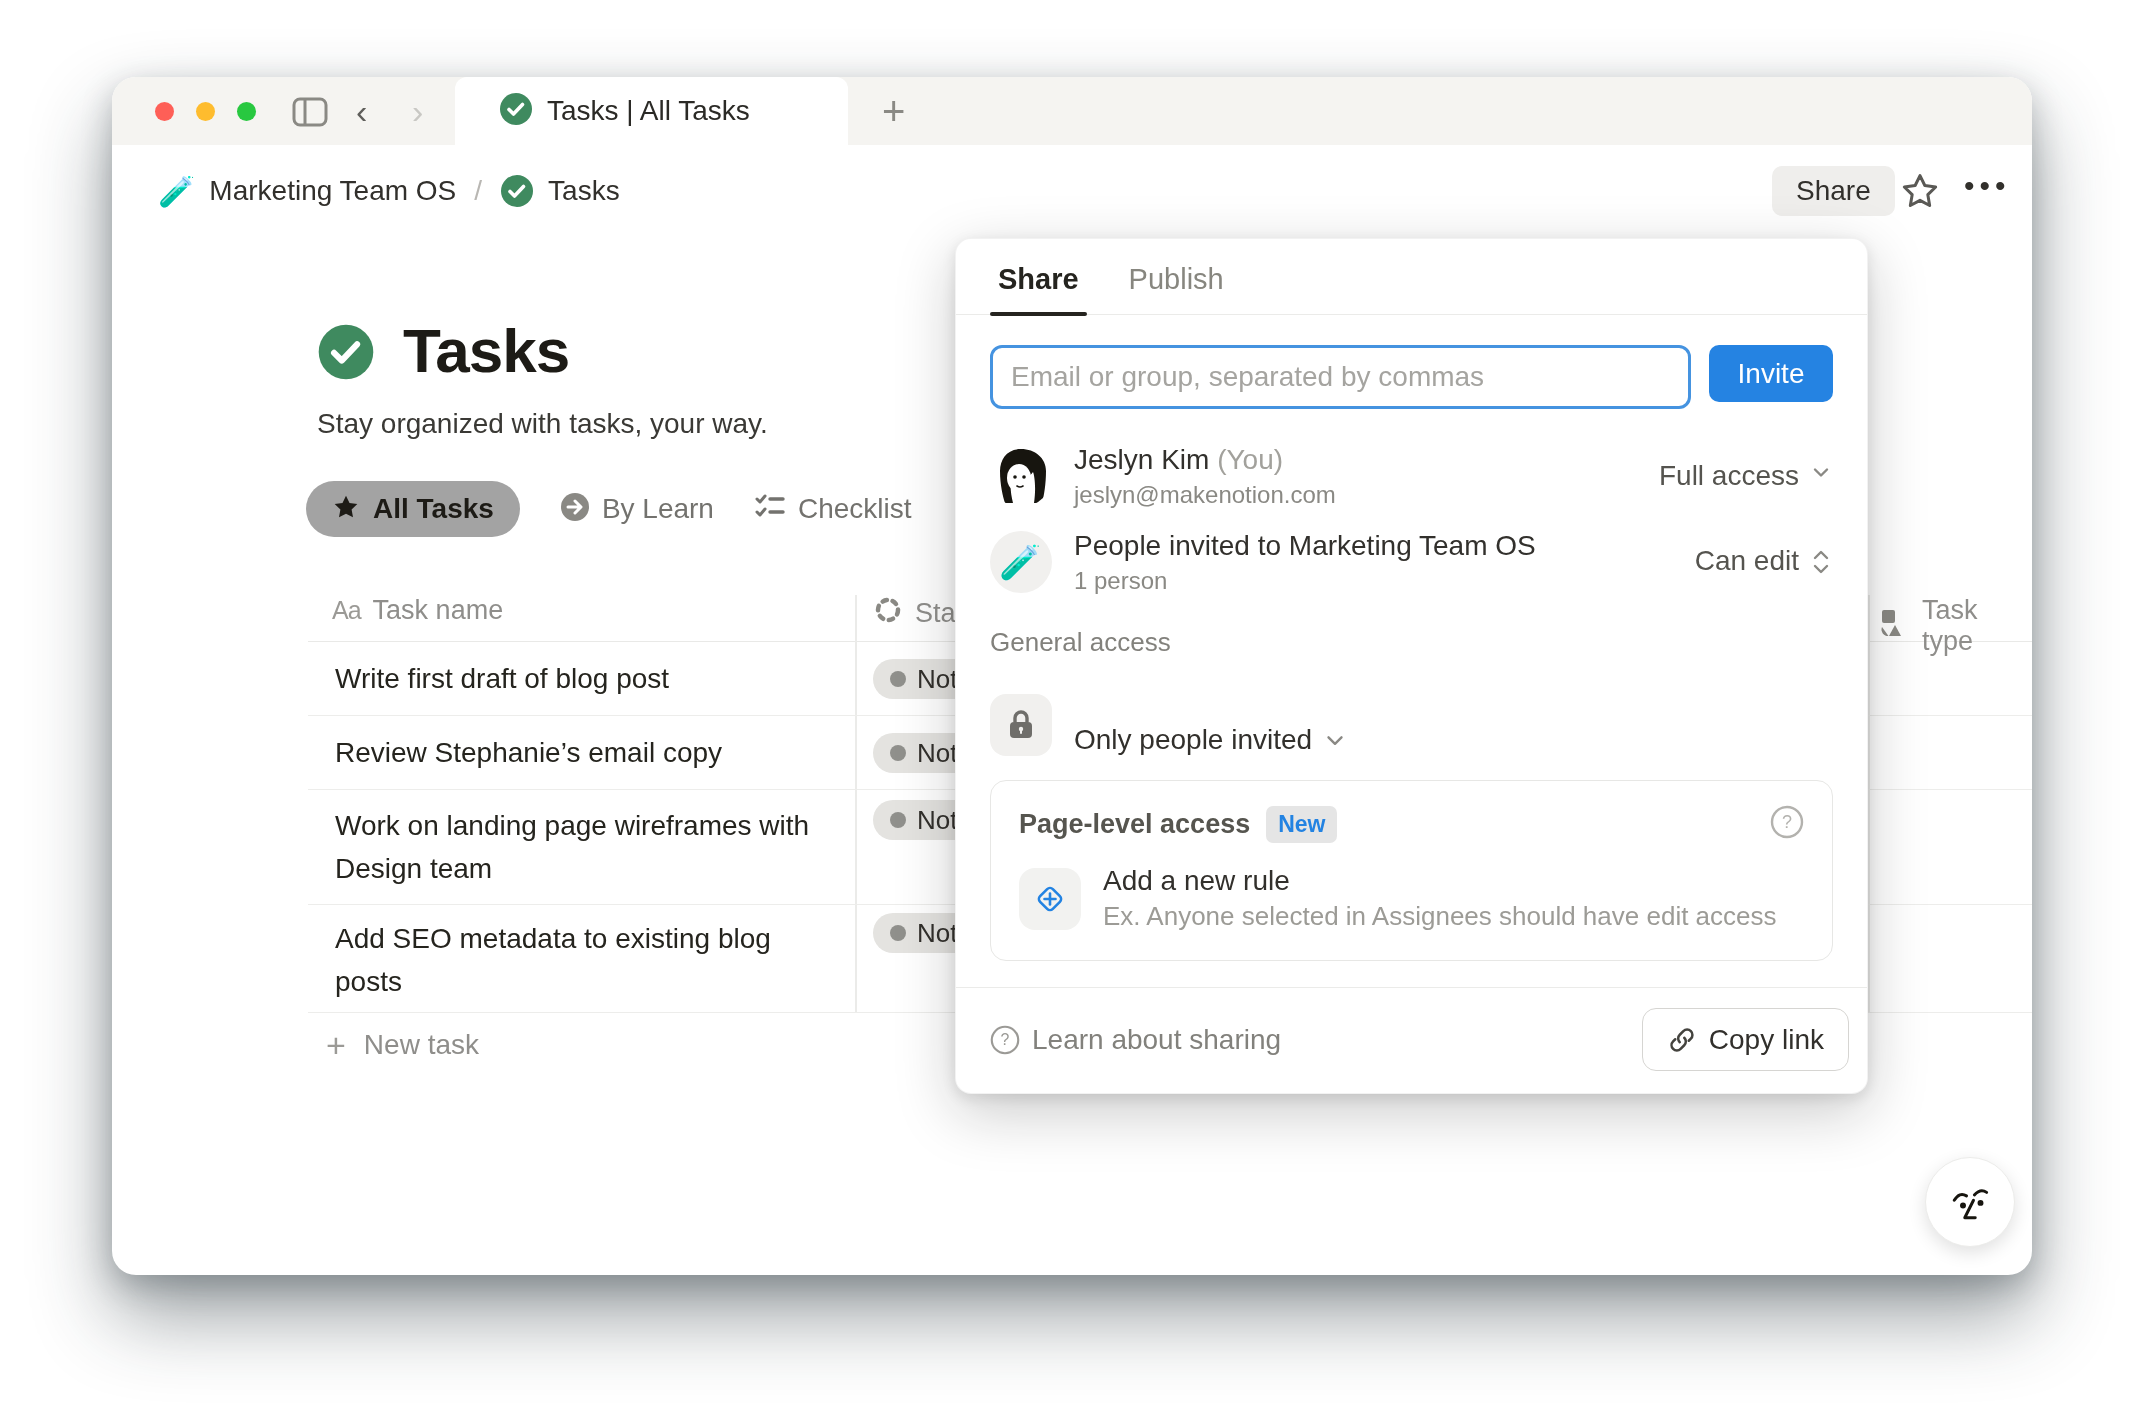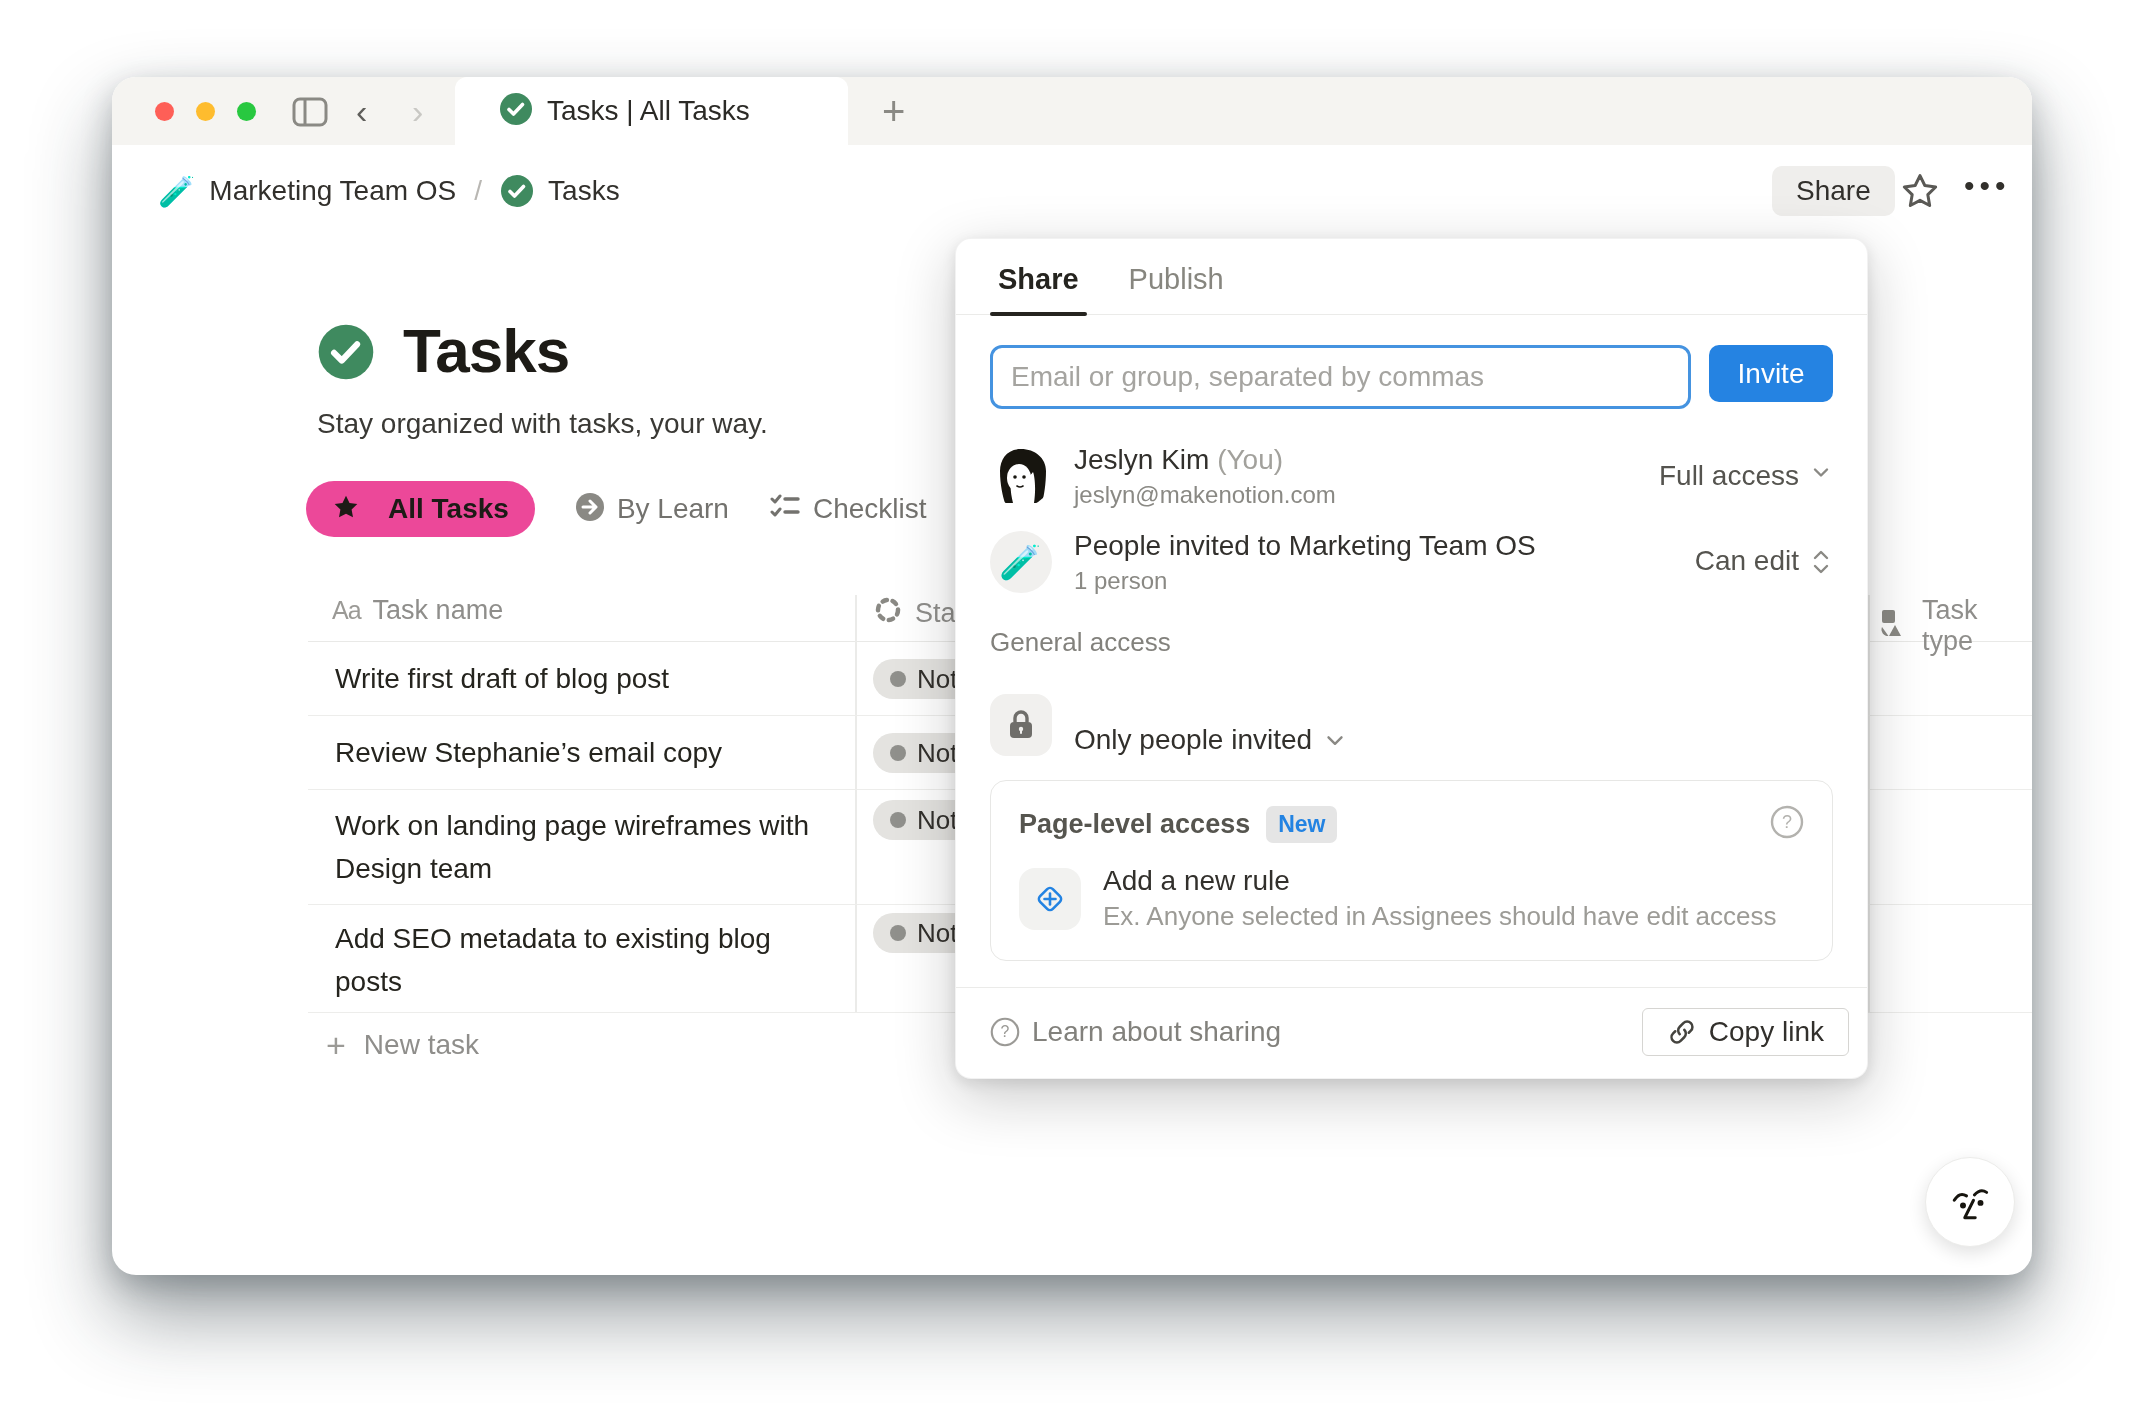--- a/index.html
+++ b/index.html
@@ -33,21 +33,21 @@
   .star-btn { position:absolute; left:1788px; top:26px; }
   .more-btn { position:absolute; left:1852px; top:24px; font-size:30px; color:#32302c; letter-spacing:5px; }
 
   
   .page-icon { position:absolute; left:205px; top:246px; }
   .page-title { position:absolute; left:291px; top:238px; font-size:62px; font-weight:700; color:#1d1b16; letter-spacing:-1px; }
   .page-sub { position:absolute; left:205px; top:331px; font-size:28px; color:#3a3935; }
 
   
   .views { position:absolute; left:194px; top:404px; display:flex; align-items:center; gap:40px; }
-  .viewpill { height:56px; border-radius:28px; background:#ec4899; display:flex; align-items:center; gap:28px; padding:0 26px; }
+  .viewpill { height:56px; border-radius:28px; background:#a3a3a3; display:flex; align-items:center; gap:13px; padding:0 26px; }
   .viewpill .vlabel { font-size:28px; font-weight:700; color:#1d1b16; }
   .view { display:flex; align-items:center; gap:12px; }
   .view .vlabel { font-size:28px; color:#73726e; }
 
   
   .thead { position:absolute; left:196px; top:518px; width:1724px; height:47px; border-bottom:1.5px solid #e9e9e7; }
   .th { position:absolute; top:0; display:flex; align-items:center; gap:12px; font-size:27px; color:#8f8e8b; }
   .th-name { left:24px; } .th-status { left:565px; } .th-type { left:1572px; }
   .aa { font-size:25px; color:#9b9a96; letter-spacing:-1px; }
   .vline { position:absolute; top:518px; width:1.5px; height:418px; background:#ebebe9; }
@@ -89,22 +89,22 @@
   .pla-box { margin-top:24px; border:1.5px solid #e7e7e5; border-radius:16px; padding:24px 28px 28px; }
   .pla-head { display:flex; align-items:center; }
   .pla-title { font-size:27px; font-weight:600; color:#56554f; }
   .badge-new { margin-left:16px; background:#e5e5e5; color:#2383e2; font-size:23px; font-weight:600; padding:5px 12px; border-radius:7px; }
   .pla-help { margin-left:auto; }
   .rule-row { margin-top:22px; display:flex; align-items:center; gap:22px; }
   .rule-title { font-size:28px; color:#32302c; }
   .rule-hint { font-size:26px; color:#9c9b96; margin-top:4px; }
   .dlg-footer { margin-top:26px; border-top:1.5px solid #ebebe9; padding:20px 18px 22px 34px; display:flex; align-items:center; }
   .learn { display:flex; align-items:center; gap:12px; font-size:28px; color:#82817c; }
-  .copylink { margin-left:auto; display:flex; align-items:center; gap:12px; height:48px; padding:0 24px; background:#fff;
-              border:1.5px solid #d6d5d2; border-radius:6px; font-size:28px; font-weight:500; color:#32302c; }
+  .copylink { margin-left:auto; display:flex; align-items:center; gap:12px; height:63px; padding:0 24px; background:#fff;
+              border:1.5px solid #d6d5d2; border-radius:14px; font-size:28px; font-weight:500; color:#32302c; }
 
   
   .facebtn { position:absolute; left:1813px; top:1080px; width:90px; height:90px; border-radius:50%; background:#fff;
              border:1px solid #ececea; box-shadow:0 6px 18px rgba(0,0,0,.12); display:flex; align-items:center; justify-content:center; }
 </style>
 </head>
 <body>
 
 <div class="stage">
   <div class="window">

